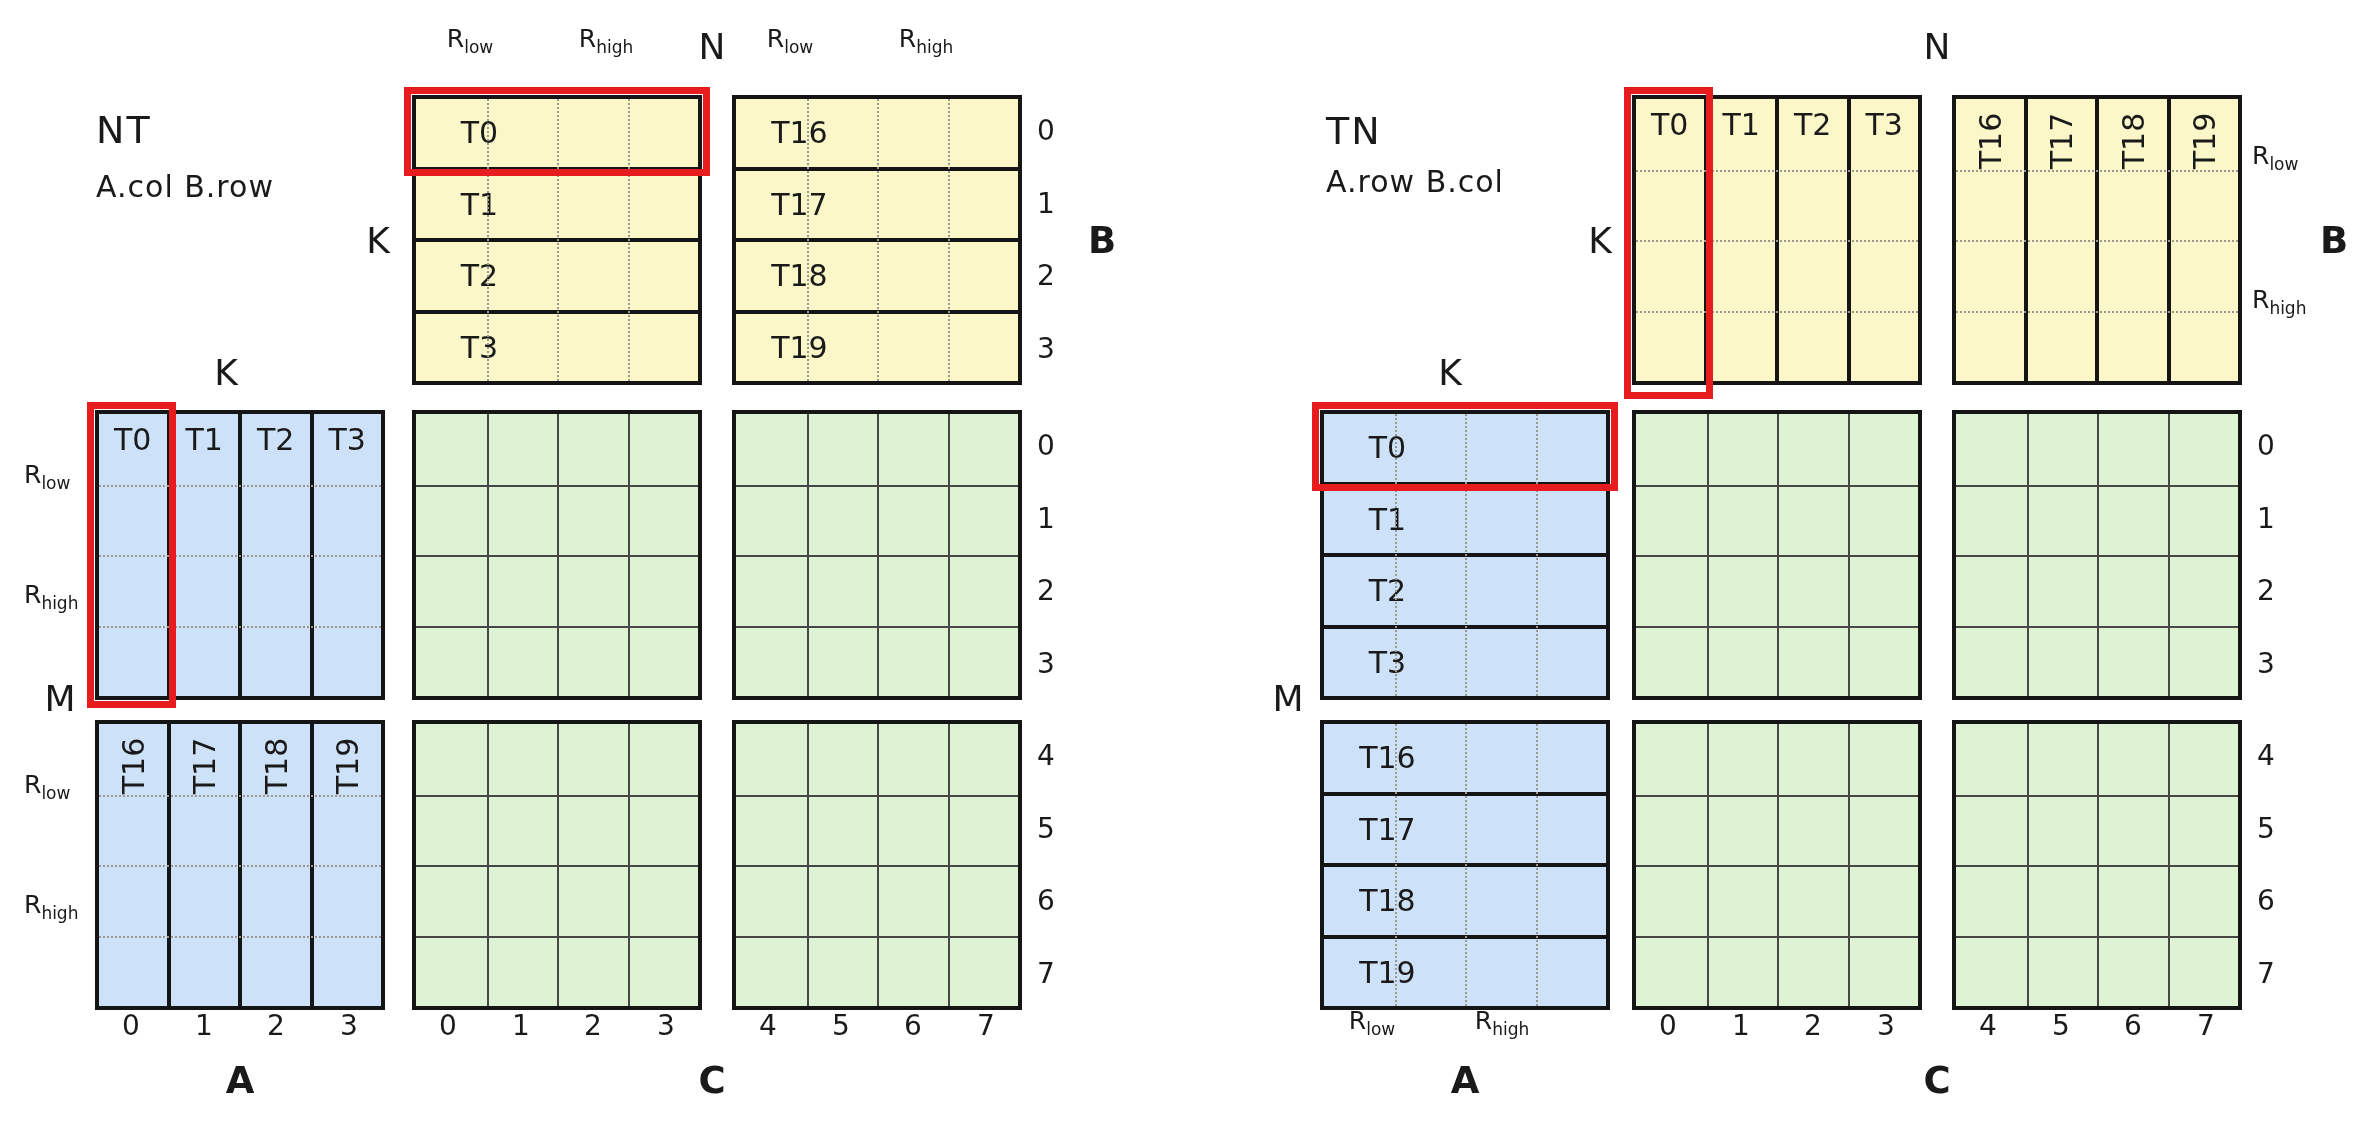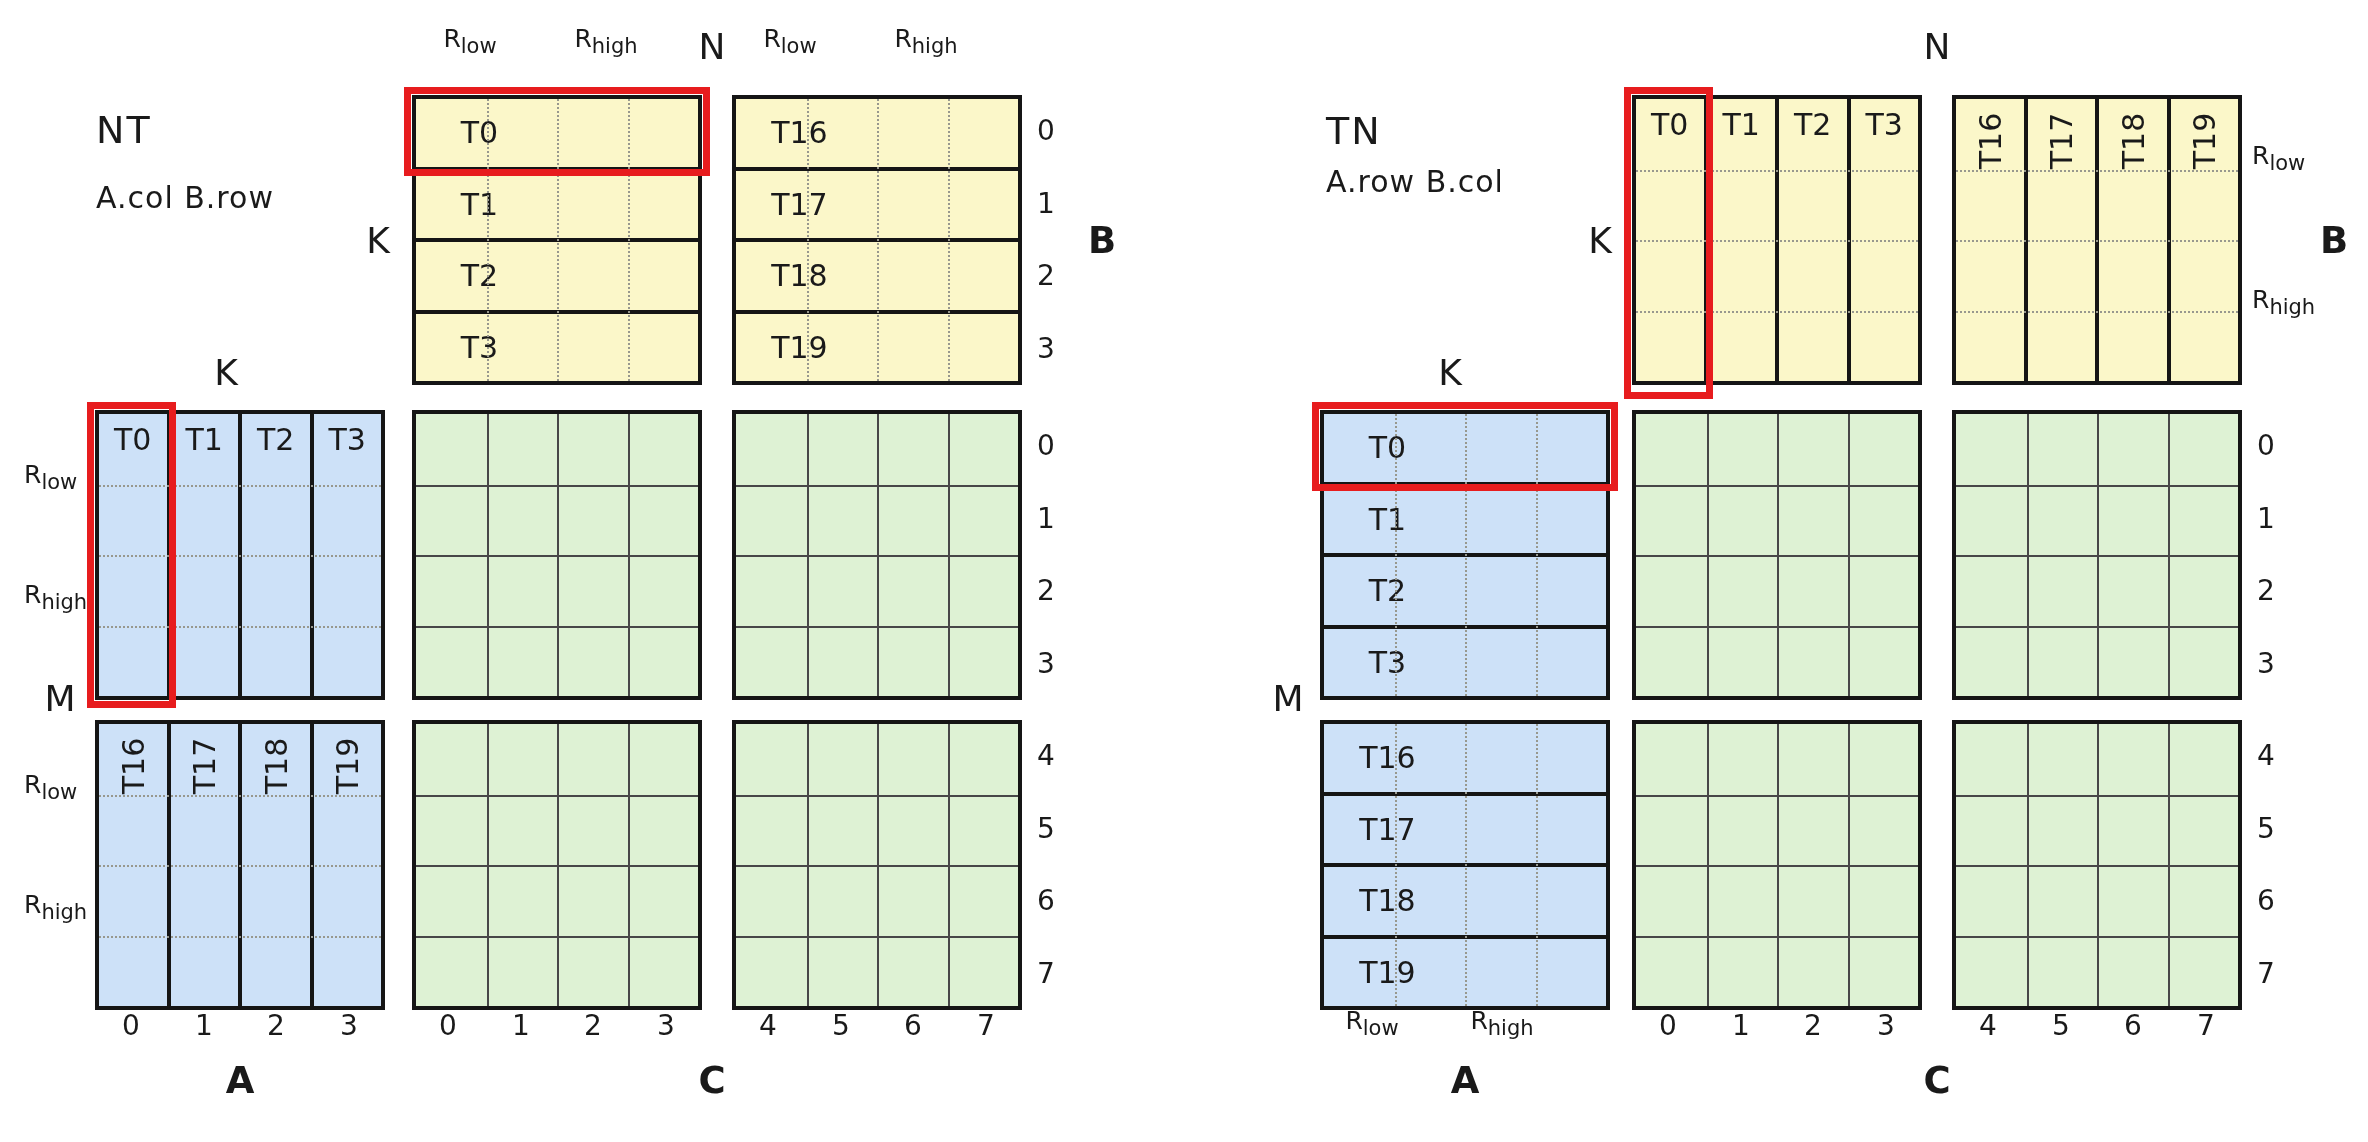--- a/index.html
+++ b/index.html
@@ -34,31 +34,31 @@
   .vlines i:nth-child(2),.vsolid i:nth-child(2){left:50%}
   .vlines i:nth-child(3),.vsolid i:nth-child(3){left:75%}
   .hlines i:nth-child(1),.hsolid i:nth-child(1){top:25%}
   .hlines i:nth-child(2),.hsolid i:nth-child(2){top:50%}
   .hlines i:nth-child(3),.hsolid i:nth-child(3){top:75%}
   .hl{position:absolute;border:7px solid var(--red);z-index:6;background:transparent}
   .idx{position:absolute;width:36px;text-align:center;font-size:28px;line-height:32px}
   .axis{position:absolute;transform:translate(-50%,-50%);font-size:36px;white-space:nowrap}
   .axis.bold{font-weight:bold;font-size:37px}
   .rl{position:absolute;font-size:25px;white-space:nowrap;line-height:26px}
-  .rl sub{font-size:21px}
+  .rl sub{font-size:17px}
   .rl.c{transform:translateX(-50%)}
   .title{position:absolute;font-size:38px;letter-spacing:2px}
   .subtitle{position:absolute;font-size:30px;letter-spacing:1px}
 </style>
 </head>
 <body>
 
 <div>
   <div class="title" style="left:96px;top:108px">NT</div>
-  <div class="subtitle" style="left:96px;top:180px">A.col B.row</div>
+  <div class="subtitle" style="left:96px;top:169px">A.col B.row</div>
 
   <div class="axis" style="left:712px;top:46px">N</div>
   <div class="axis" style="left:378px;top:240px">K</div>
   <div class="axis bold" style="left:1102px;top:240px">B</div>
   <div class="axis" style="left:226px;top:372px">K</div>
   <div class="axis" style="left:60px;top:698px">M</div>
   <div class="axis bold" style="left:240px;top:1080px">A</div>
   <div class="axis bold" style="left:712px;top:1080px">C</div>
 
   <span class="rl c" style="left:470px;top:26px"><span>R</span><sub>low</sub></span>

